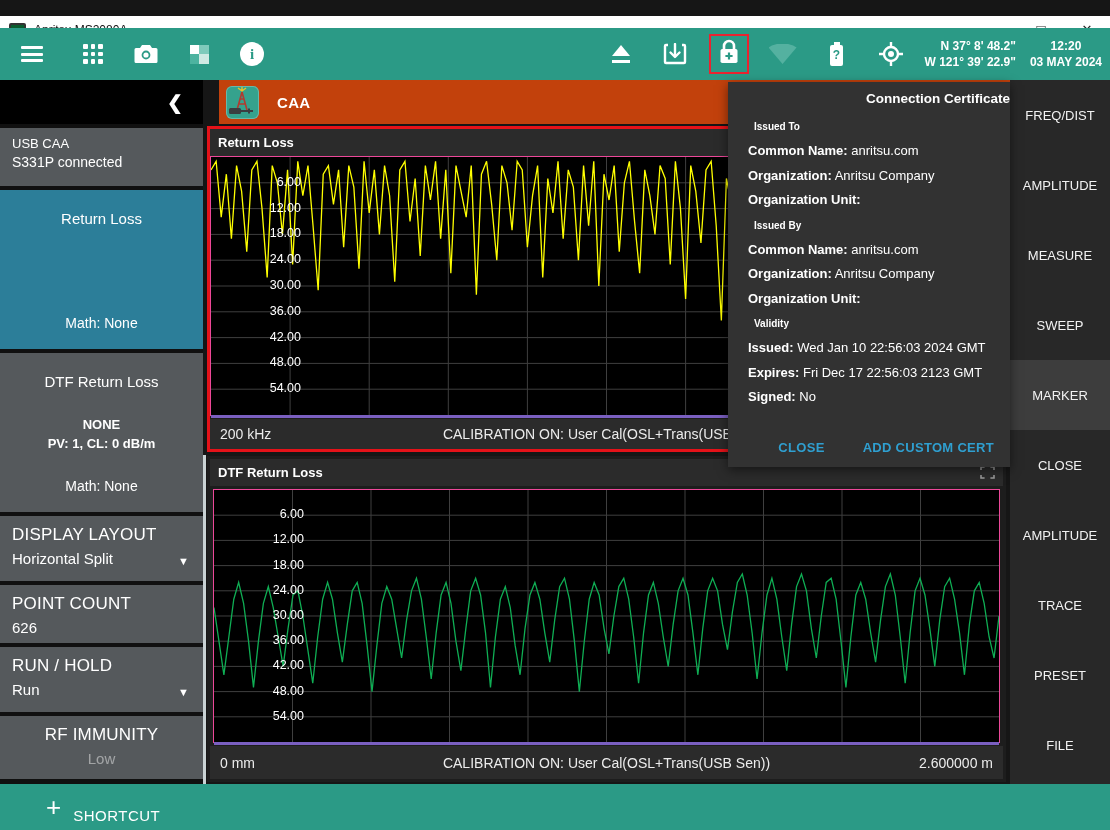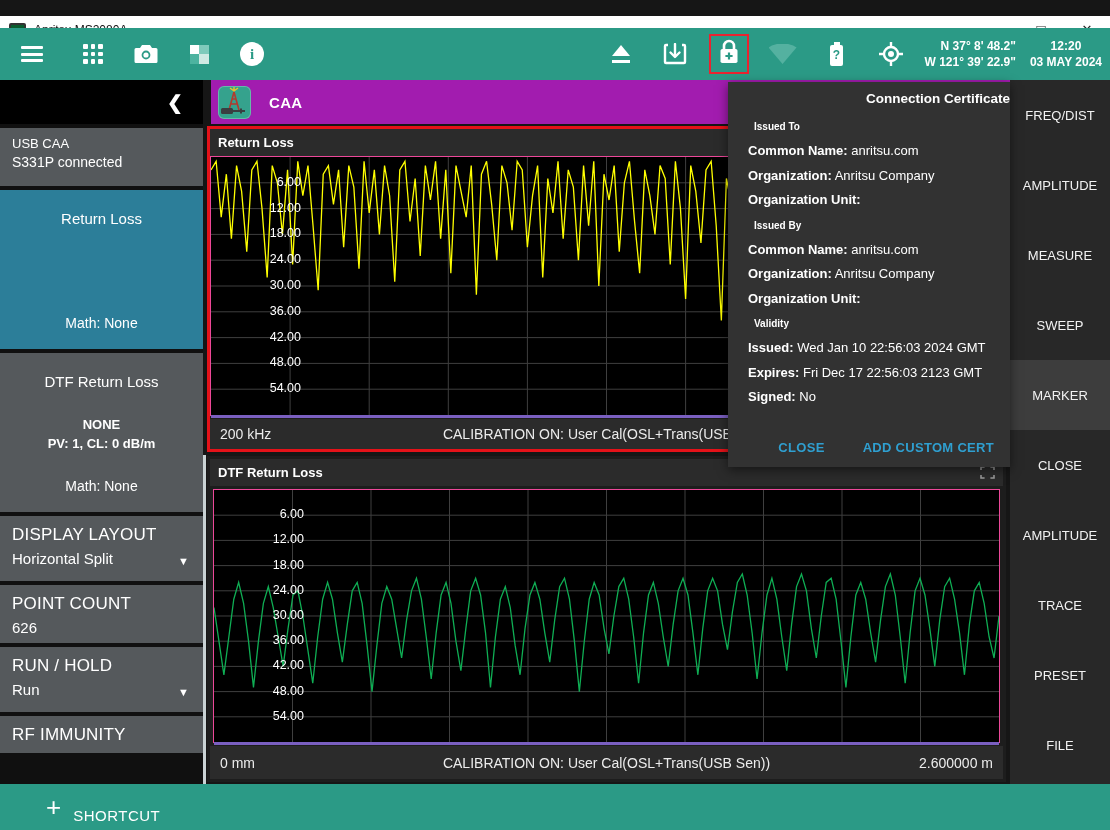--- a/index.html
+++ b/index.html
@@ -49,32 +49,32 @@
   .sb-meas{height:159px;display:flex;flex-direction:column;align-items:center;justify-content:space-between;padding:20px 8px 18px;text-align:center;}
   .sb-meas.sel{background:#2c7e99;}
   .sb-meas .mtitle{font-size:15px;}
   .sb-meas .mmid{font-size:13px;font-weight:bold;line-height:19px;}
   .sb-meas .mmath{font-size:14px;}
   .sb-set{height:65px;padding:9px 12px;}
   .sb-set .slabel{font-size:17px;letter-spacing:.2px;}
   .sb-set .svalue{font-size:15px;margin-top:5px;}
   .caret{position:absolute;right:14px;bottom:14px;font-size:11px;color:#fff;}
   .sb-set.pc{height:58px;}
-  .sb-set.rf{height:37px;overflow:hidden;}
+  .sb-set.rf{height:63px;overflow:hidden;text-align:center;}
   .sb-set.rf .svalue{opacity:.45;}
   .lsb-scroll{position:absolute;left:203px;top:455px;width:3px;height:329px;background:#c9d2d4;z-index:3;}
 
   
   .rmenu{position:absolute;left:1010px;top:80px;width:100px;height:704px;background:#282828;}
   .rm-item{height:70px;display:flex;align-items:center;justify-content:center;color:#f2f2f2;font-size:13px;cursor:pointer;white-space:nowrap;}
   .rm-item.active{background:#3d3d3d;}
 
   
   .main{position:absolute;left:203px;top:80px;width:807px;height:704px;background:#161616;}
-  .apptab{position:absolute;left:8px;top:0;width:807px;height:44px;background:#a21caf;display:flex;align-items:center;}
+  .apptab{position:absolute;left:16px;top:0;width:807px;height:44px;background:#c2410c;display:flex;align-items:center;}
   .caa-icon{width:33px;height:33px;margin-left:7px;border-radius:6px;background:#35a28d;position:relative;overflow:hidden;box-shadow:inset 0 0 0 1px rgba(255,255,255,.25);}
   .apptab .aname{color:#fff;font-size:15px;font-weight:bold;margin-left:18px;letter-spacing:.3px;}
 
   .panel{position:absolute;left:4px;width:799px;background:#1d1d1d;}
   .panel.rl{top:46px;height:326px;border:3px solid #e51219;}
   .panel.dtf{top:376px;height:326px;border:3px solid transparent;}
   .phead{height:27px;background:#2b2b2b;color:#fff;font-size:13px;font-weight:bold;display:flex;align-items:center;padding:0 8px;}
   .pexpand{margin-left:auto;width:15px;height:13px;opacity:.8;}
   .chart{position:absolute;left:3px;right:3px;top:30px;bottom:36px;background:#000;border:1px solid #ec4899;}
   .panel.rl .chart{left:0;right:0;top:27px;bottom:33px;}

